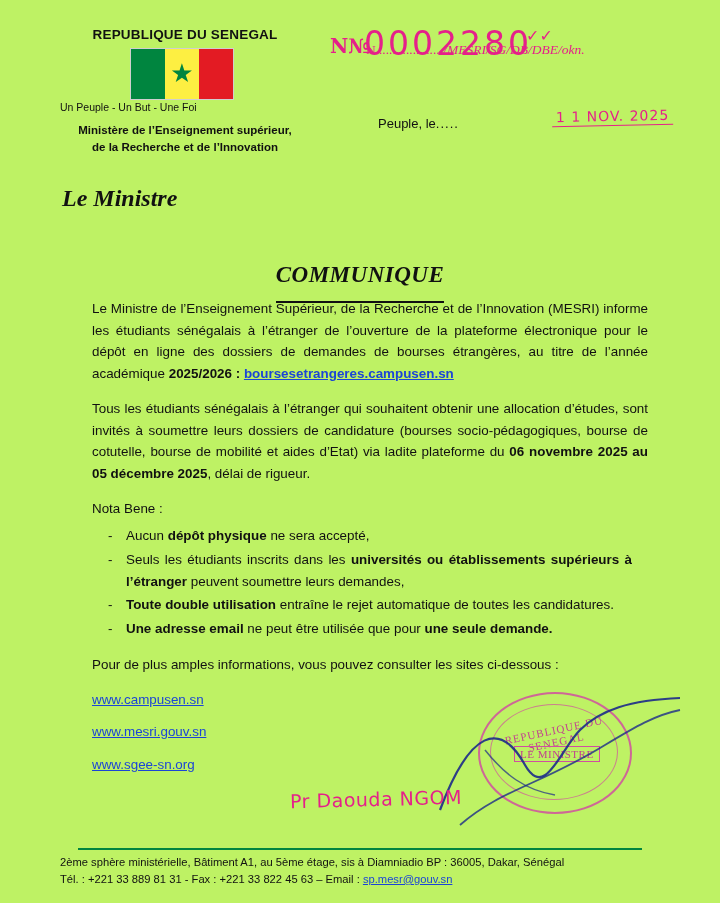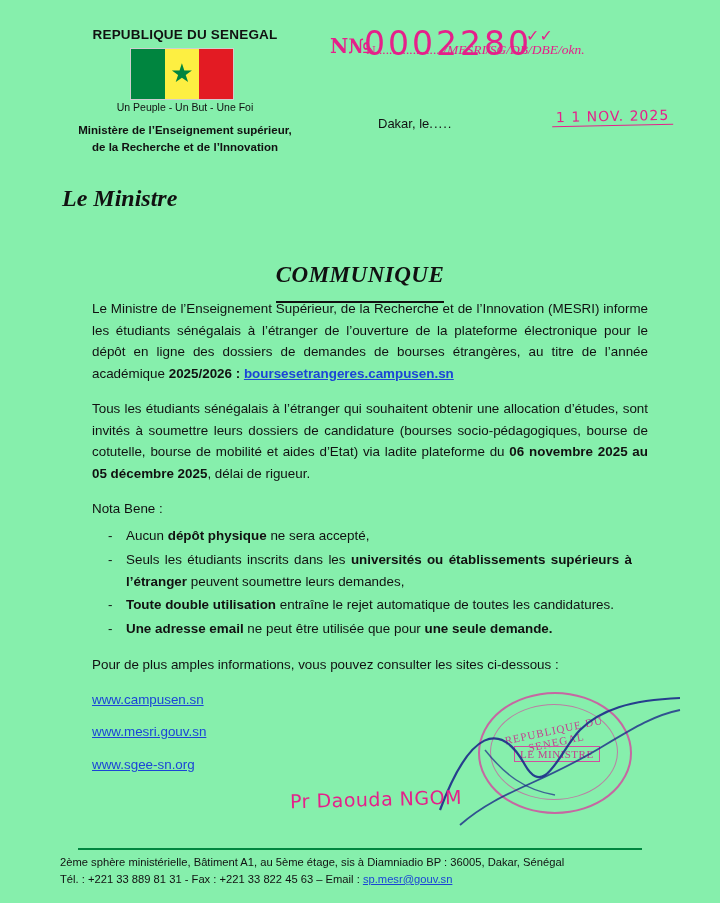--- a/index.html
+++ b/index.html
@@ -12,21 +12,21 @@
     height: 903px;
     font-family: "Liberation Sans", sans-serif;
     color: #111111;
     position: relative;
     overflow: hidden;
   }
   .page {
     position: relative;
     width: 720px;
     height: 903px;
-    background: #86efac;
+    background: #bef264;
   }
 
   
   .header {
     position: relative;
     padding-top: 22px;
     height: 150px;
   }
   .rep-title {
     position: absolute;
@@ -59,21 +59,21 @@
     transform: translate(-50%,-52%);
     color: #00853f;
     font-size: 26px;
     line-height: 1;
   }
   .motto {
     position: absolute;
     left: 60px;
     top: 101px;
     width: 250px;
-    text-align: center;
+    text-align: left;
     font-size: 10.5px;
     color: #111;
   }
   .ministry {
     position: absolute;
     left: 40px;
     top: 122px;
     width: 290px;
     text-align: center;
     font-size: 11.5px;
@@ -320,21 +320,21 @@
     <div class="numline">
       <span class="no">N№</span>
       <span class="digits">0002280</span>
       <span class="ref">
         <span class="nlabel">N</span><span>....................</span><span>/MESRI/SG/DB/DBE/okn.</span>
       </span>
       <span class="tick">✓✓</span>
     </div>
 
     <div class="dateline">
-      <span>Dakar, le</span><span class="dots">.....</span>
+      <span>Peuple, le</span><span class="dots">.....</span>
     </div>
     <div class="datestamp">1 1 NOV. 2025</div>
 
     <div class="minister">Le Ministre</div>
   </div>
 
   <div class="doc-title">
     <span>COMMUNIQUE</span>
   </div>
 

